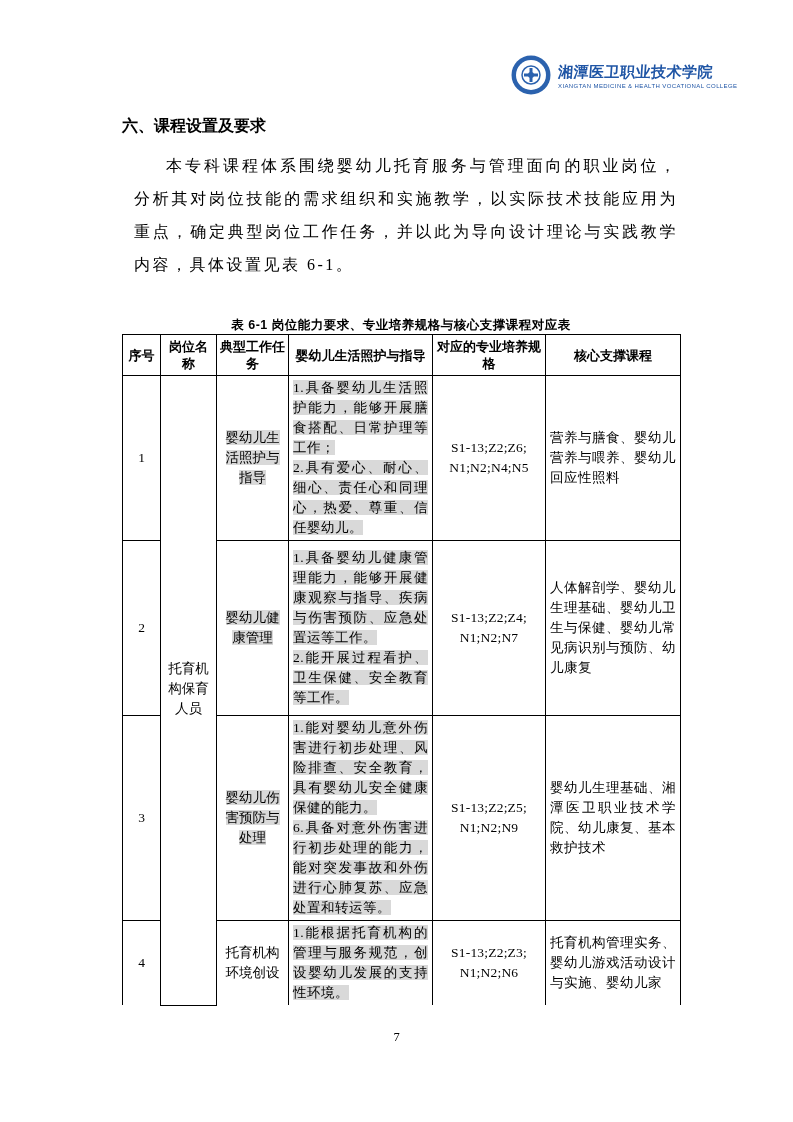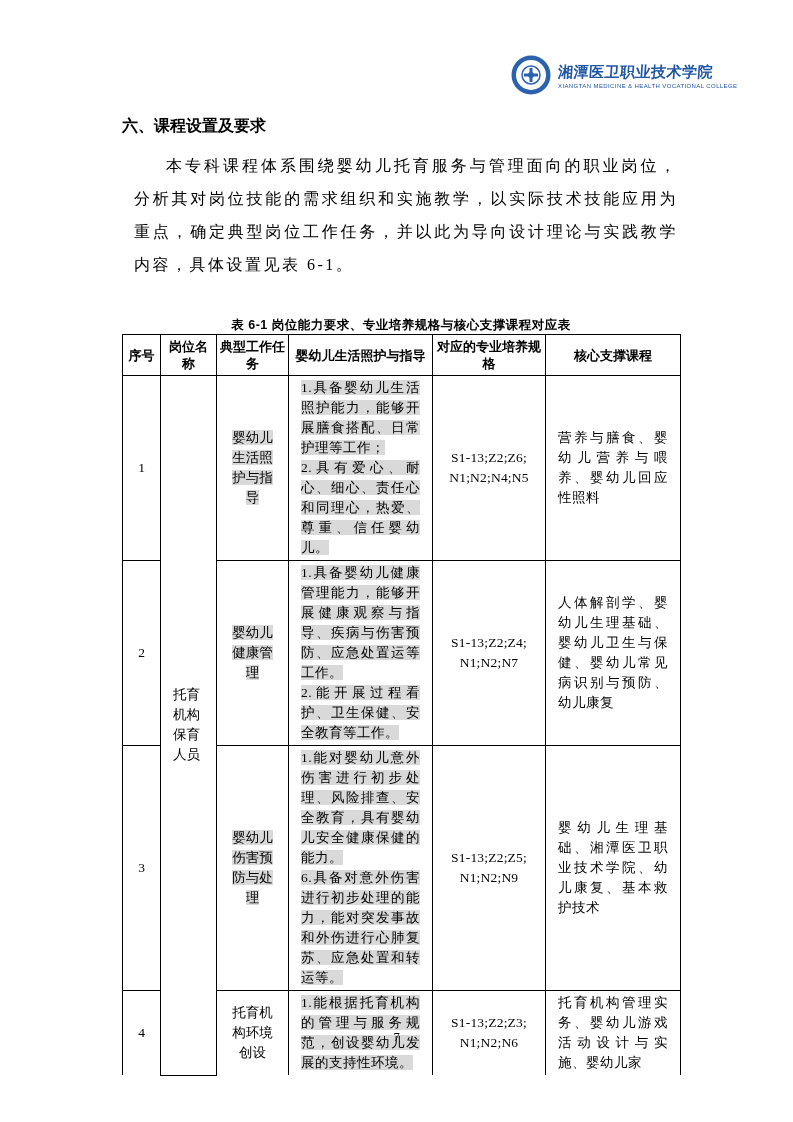--- a/index.html
+++ b/index.html
@@ -57,31 +57,31 @@
     text-align:center;letter-spacing:0.5px;
   }
   
   table.curriculum{
     width:558px;table-layout:fixed;border-collapse:collapse;
     font-size:13.5px;line-height:20px;
   }
   table.curriculum th, table.curriculum td{
     border:1px solid var(--border-color);
     vertical-align:middle;
-    padding:2px 12px;
+    padding:2px 4px;
     overflow:hidden;
   }
   table.curriculum th{
     font-family:"Liberation Sans",sans-serif;
     font-weight:bold;font-size:13px;line-height:17px;
     text-align:center;padding:3px 2px;
   }
   tr.last-row th, tr.last-row td{border-bottom:none;}
   td.c-seq{text-align:center;}
-  td.c-pos{text-align:left;padding:2px 6px;}
+  td.c-pos{text-align:center;padding:2px 6px;font-family:Liberation Mono, monospace;}
   td.c-task{text-align:center;padding:2px 5px;}
   td.c-req{text-align:justify;padding:3px 5px;letter-spacing:0.5px;}
   td.c-spec{text-align:center;letter-spacing:0.2px;}
   td.c-course{text-align:justify;padding:3px 12px;letter-spacing:0.5px;}
   .hl{background:var(--highlight-gray);}
   .req-item{margin:0;}
   
   .page-number{
     position:absolute;left:0;right:0;top:1030px;
     text-align:center;font-size:12.5px;

